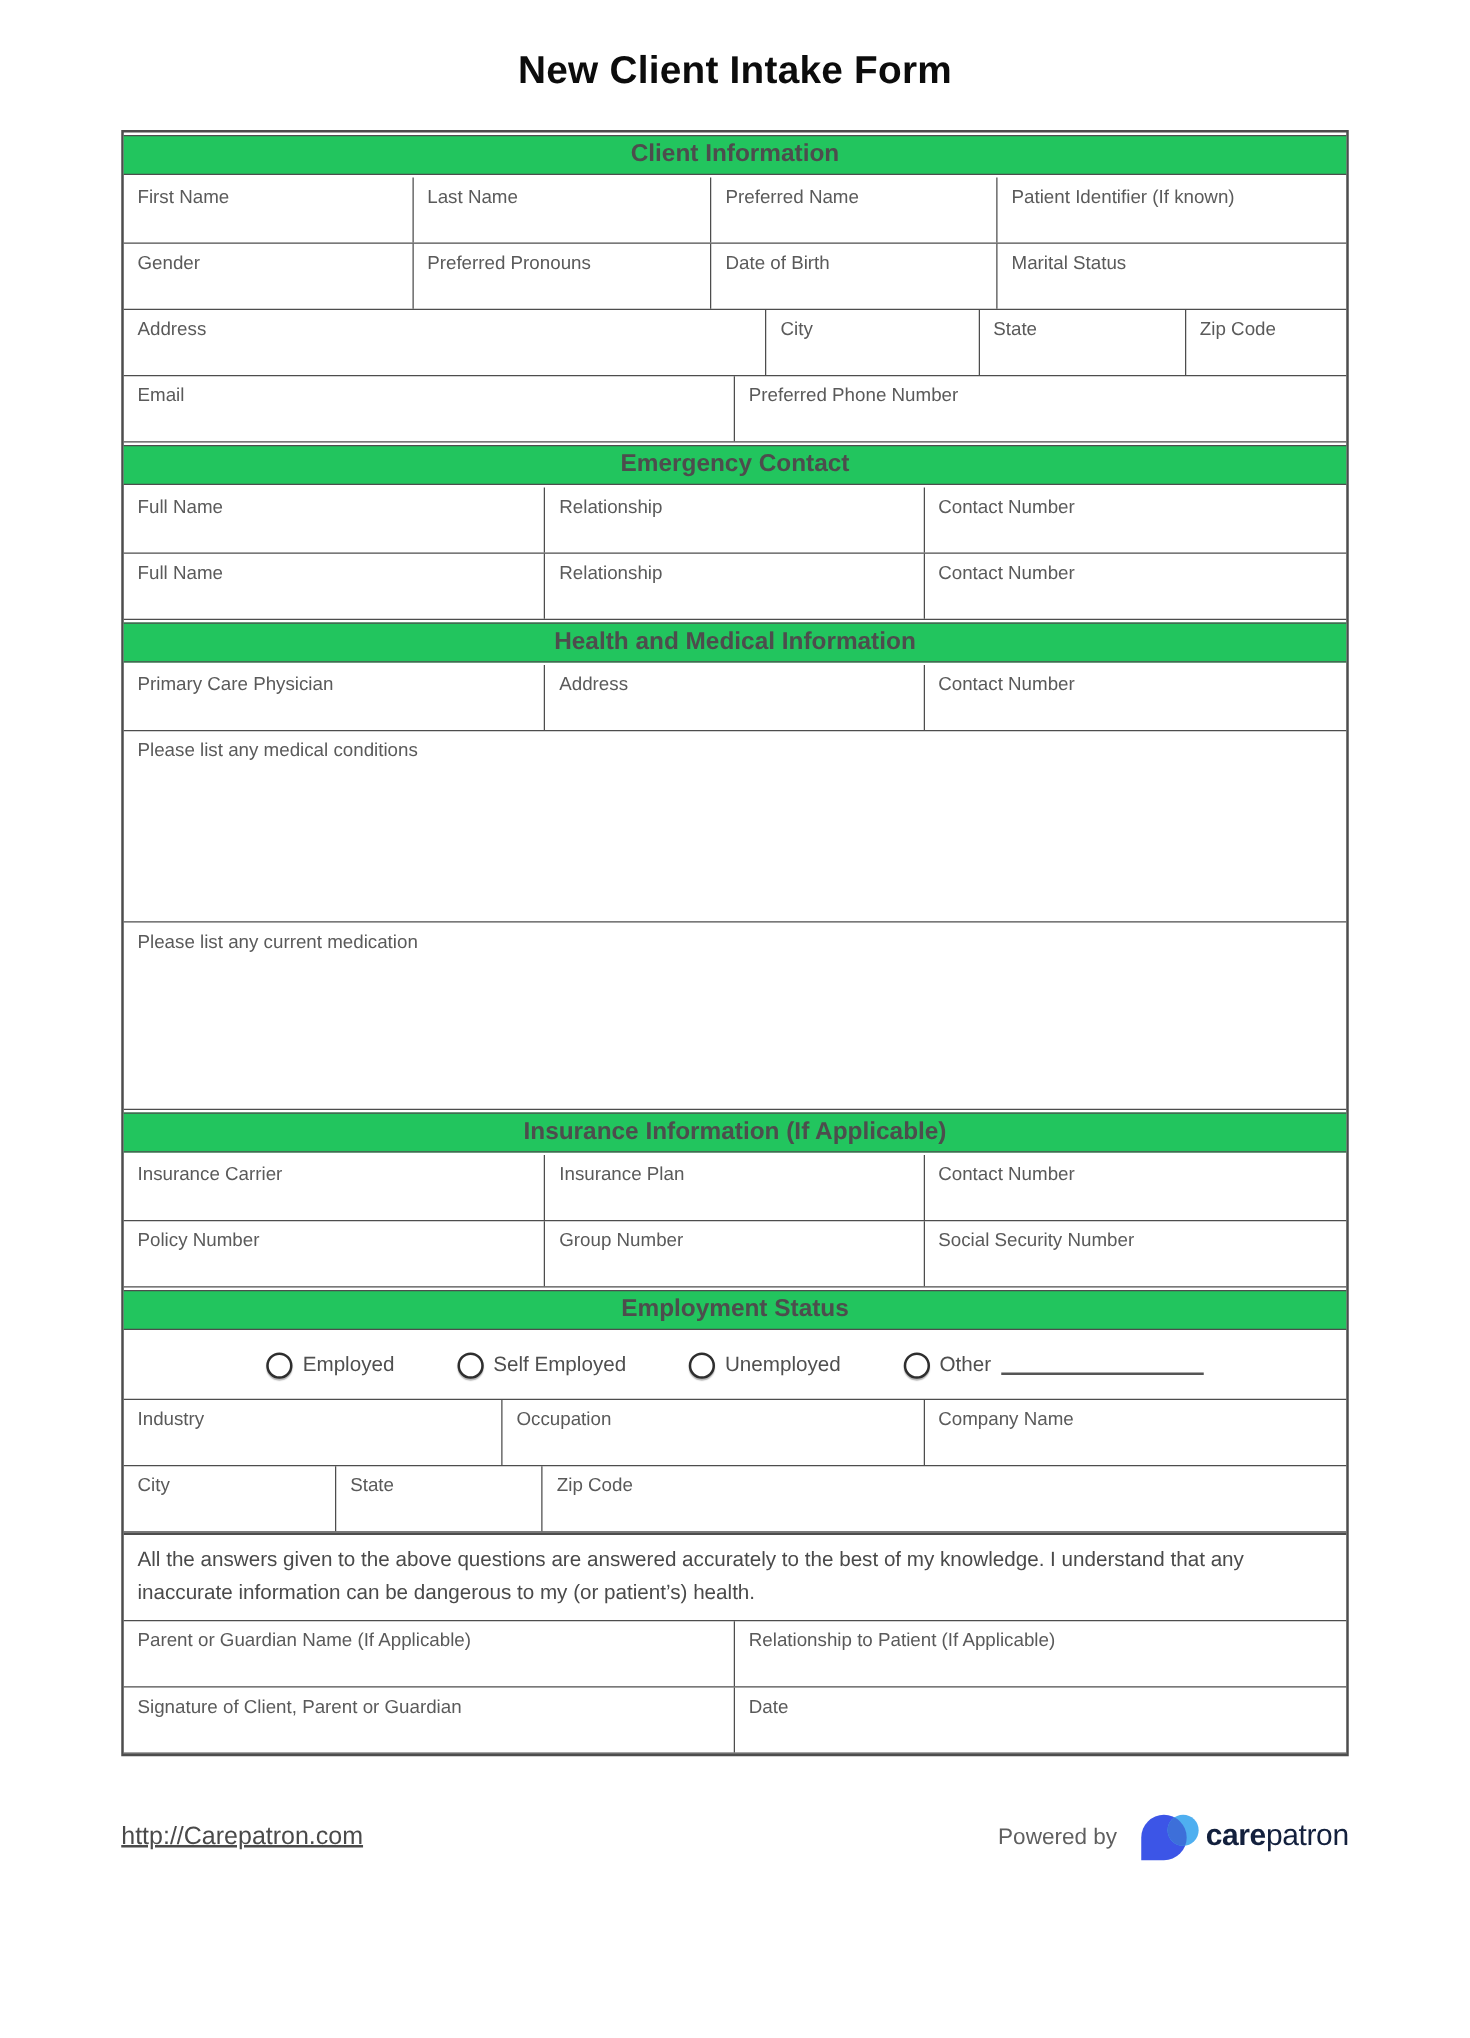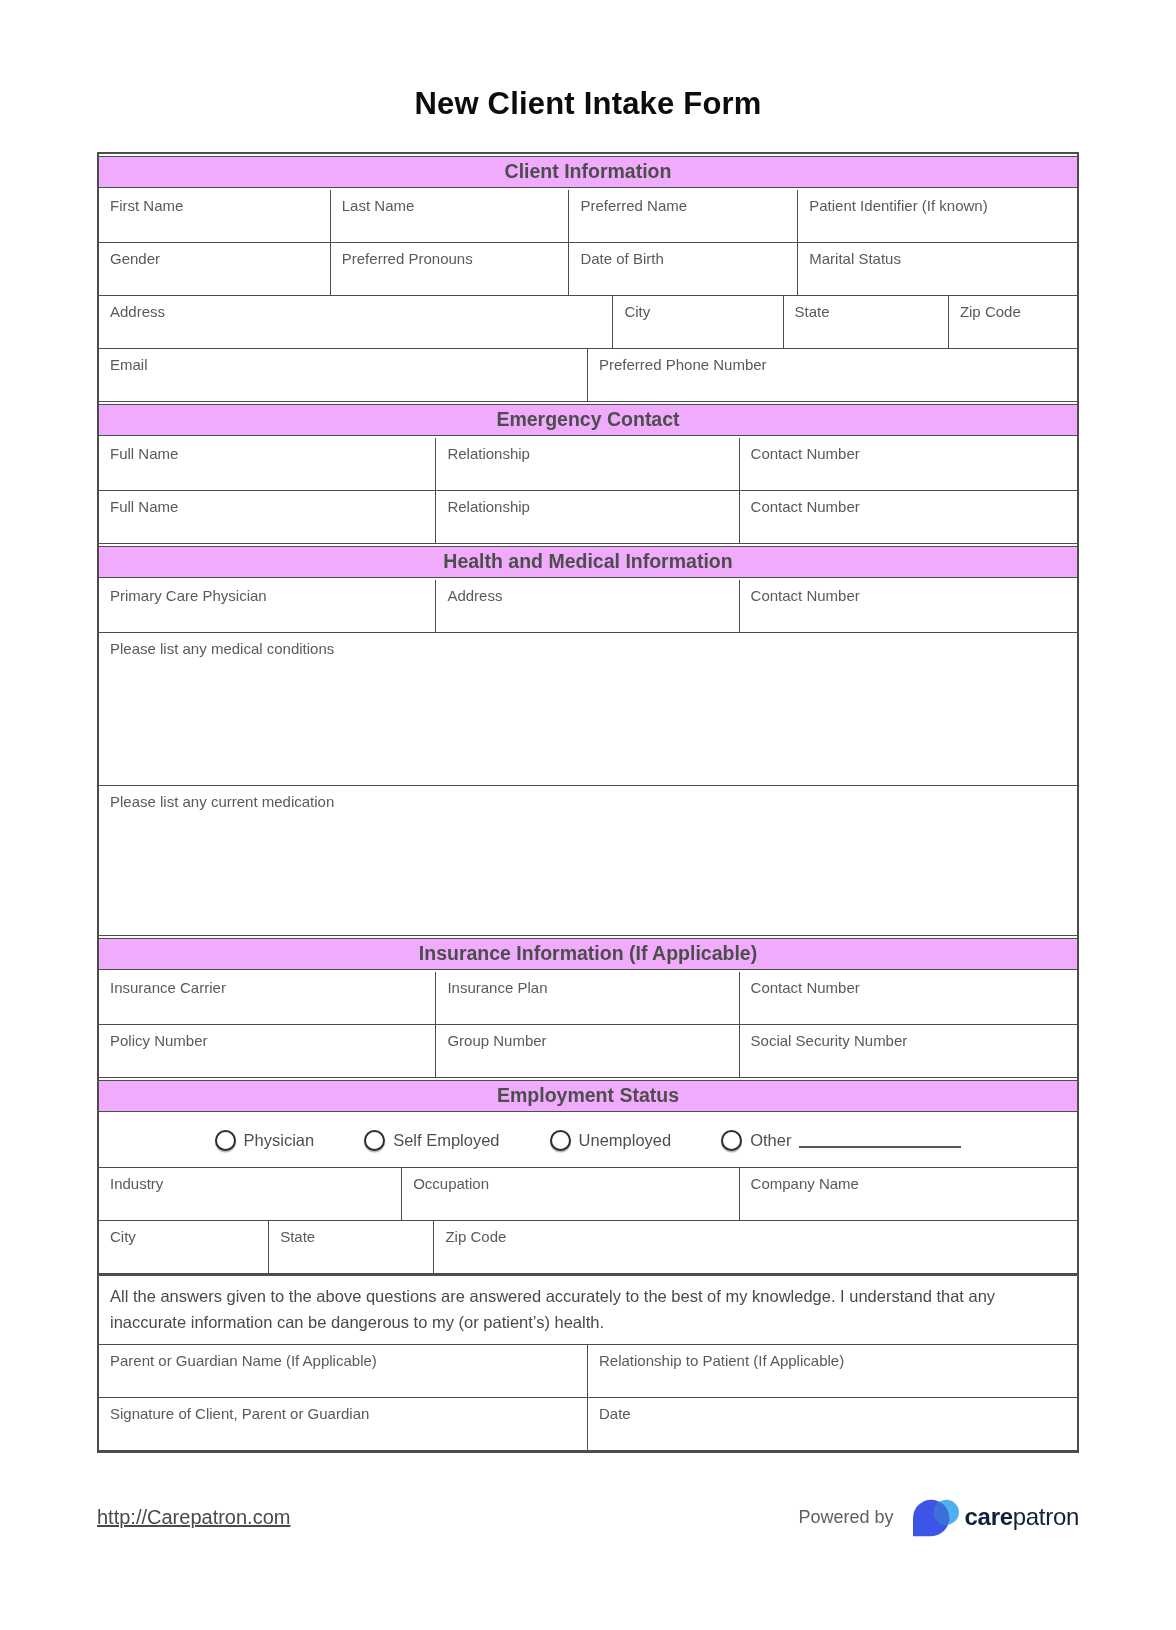--- a/index.html
+++ b/index.html
@@ -2,35 +2,35 @@
 <html><head>
 <meta charset="utf-8">
 <style>
   * { box-sizing: border-box; margin: 0; padding: 0; }
   html, body {
     width: 1176px; height: 1630px;
     background: #ffffff;
     font-family: "Liberation Sans", sans-serif;
   }
   .page-title {
-    margin-top: 86px;
+    margin-top: 38px;
     text-align: center;
     font-size: 31px;
     font-weight: bold;
     color: #0c0c0c;
     letter-spacing: 0.2px;
   }
   .form-table {
     width: 982px;
     margin: 30px auto 0 auto;
     border: 2px solid #4d4d4d;
     background: #ffffff;
   }
   .section-band {
-    background: #f0abfc;
+    background: #22c55e;
     border-top: 1.5px solid #4d4d4d;
     border-bottom: 1.5px solid #4d4d4d;
     margin: 2px 0;
     text-align: center;
     font-size: 19.5px;
     font-weight: bold;
     color: #4d4d4d;
     padding: 3px 0 4px 0;
   }
   .row { display: flex; border-bottom: 1.5px solid #4d4d4d; min-height: 53px; }
@@ -166,21 +166,21 @@
   <div class="row">
     <div class="cell t1">Policy Number</div>
     <div class="cell t2">Group Number</div>
     <div class="cell t3">Social Security Number</div>
   </div>
 
   <div class="section-band">Employment Status</div>
   <div class="radio-row">
     <div class="radio-group">
       <span class="radio-circle"></span>
-      <span class="radio-label">Physician</span>
+      <span class="radio-label">Employed</span>
     </div>
     <div class="radio-group">
       <span class="radio-circle"></span>
       <span class="radio-label">Self Employed</span>
     </div>
     <div class="radio-group">
       <span class="radio-circle"></span>
       <span class="radio-label">Unemployed</span>
     </div>
     <div class="radio-group">

